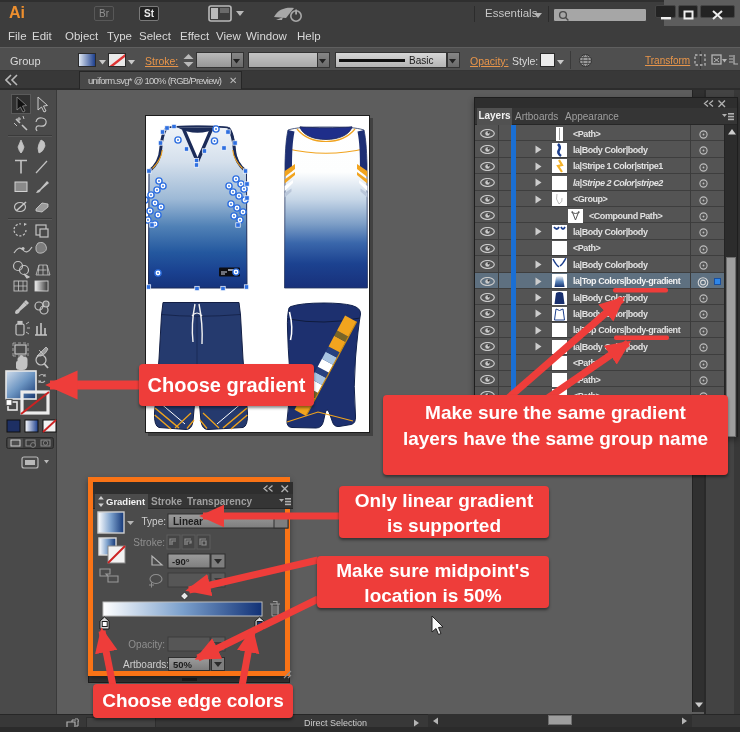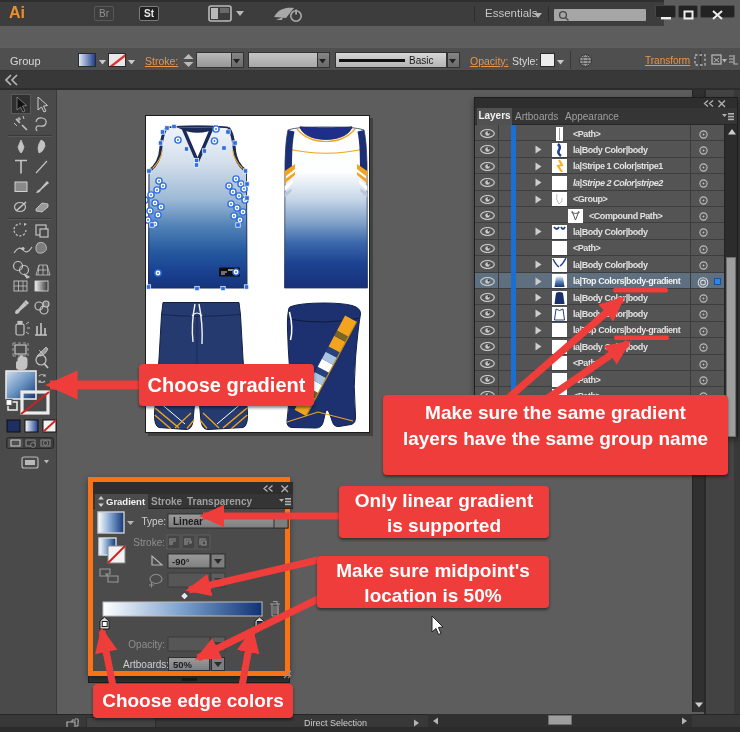--- a/index.html
+++ b/index.html
@@ -73,20 +73,31 @@
     <span class="winbtn abs" style="left:655px;width:21px;"><svg width="10" height="9" style="margin-top:6px">
           <rect x="0" y="5" width="10" height="2.4" fill="#efefef"></rect>
         </svg></span>
     <span class="winbtn abs" style="left:678px;width:20px;"><svg width="11" height="10" style="margin-top:3px">
           <rect x="1.5" y="1.5" width="8" height="7" fill="none" stroke="#efefef" stroke-width="2"></rect>
         </svg></span>
     <span class="winbtn abs" style="left:700px;width:35px;"><svg width="11" height="10" style="margin-top:3px">
           <path d="M1,1 L10,9 M10,1 L1,9" stroke="#efefef" stroke-width="2"></path>
         </svg></span>
   </div>
+  <div id="menubar" class="abs">
+    <span class="menuitem" style="left:8px">File</span>
+    <span class="menuitem" style="left:32px">Edit</span>
+    <span class="menuitem" style="left:65px">Object</span>
+    <span class="menuitem" style="left:107px">Type</span>
+    <span class="menuitem" style="left:139px">Select</span>
+    <span class="menuitem" style="left:180px">Effect</span>
+    <span class="menuitem" style="left:216px">View</span>
+    <span class="menuitem" style="left:246px">Window</span>
+    <span class="menuitem" style="left:297px">Help</span>
+  </div>
   <div id="ctrlbar" class="abs">
     <span class="wlbl" style="left:10px;font-size:11px;">Group</span>
     <span class="abs" style="left:78px;top:5px;width:18px;height:14px;border:1px solid #2a2a2a;background:linear-gradient(90deg,#dfe7f2,#1d3f8d);"></span>
     <svg class="abs" style="left:99px;top:12px" width="8" height="5">
         <path d="M0,0 l7,0 l-3.5,4.5 z" fill="#c9c9c9"></path>
       </svg>
     <span class="abs" style="left:108px;top:5px;width:18px;height:14px;border:1px solid #2a2a2a;background:#e9e9e9;overflow:hidden;"><svg width="18" height="14">
           <line x1="0" y1="14" x2="18" y2="0" stroke="#d33" stroke-width="2.4"></line>
         </svg></span>
     <svg class="abs" style="left:128px;top:12px" width="8" height="5">
@@ -141,20 +152,21 @@
         <rect x="1" y="2" width="9" height="9" fill="none" stroke="#b5b5b5" stroke-width="1.3"></rect>
         <path d="M3,5 l5,4 M8,5 l-5,4" stroke="#b5b5b5" stroke-width="1"></path>
         <path d="M11,6 l5,0 l-2.5,3.5 z" fill="#b5b5b5"></path>
       </svg>
     <svg class="abs" style="left:729px;top:6px" width="10" height="12" viewBox="0 0 10 12">
         <path d="M0,2 l4,0 M0,5 l4,0 M0,8 l4,0" stroke="#b5b5b5" stroke-width="1.2"></path>
         <path d="M5,1 l0,9 l4,0" fill="none" stroke="#b5b5b5" stroke-width="1.2"></path>
       </svg>
   </div>
   <div id="tabbar" class="abs"></div>
+  <div id="doctab" class="abs">uniform.svg* @ 100% (RGB/Preview)<span style="position:absolute;left:149px;top:0;color:#bbb;font-size:10px;">✕</span></div>
   <svg class="abs" style="left:5px;top:74px;z-index:2" width="14" height="12" viewBox="0 0 14 12">
       <path d="M6,1 L1,6 L6,11 M12,1 L7,6 L12,11" stroke="#b9b9b9" stroke-width="1.6" fill="none"></path>
     </svg>
   <div id="toolbar" class="abs">
   <svg width="57" height="624" viewBox="0 0 57 624">
     <g stroke="#c3c3c3" fill="none" stroke-width="1.2">
 
       <rect x="11.5" y="4.5" width="19" height="19" fill="#303030" stroke="#5a5a5a" stroke-width="1"></rect>
       <path d="M17,7 L17,20 L20.5,17 L23,22 L25,21 L22.5,16 L26.5,15.5 Z" fill="#111" stroke="#999" stroke-width="0.7"></path>
       <path d="M38,7 L38,20 L41.5,17 L44,22 L46,21 L43.5,16 L47.5,15.5 Z" fill="#4a4a4a" stroke="#ccc" stroke-width="1"></path>

